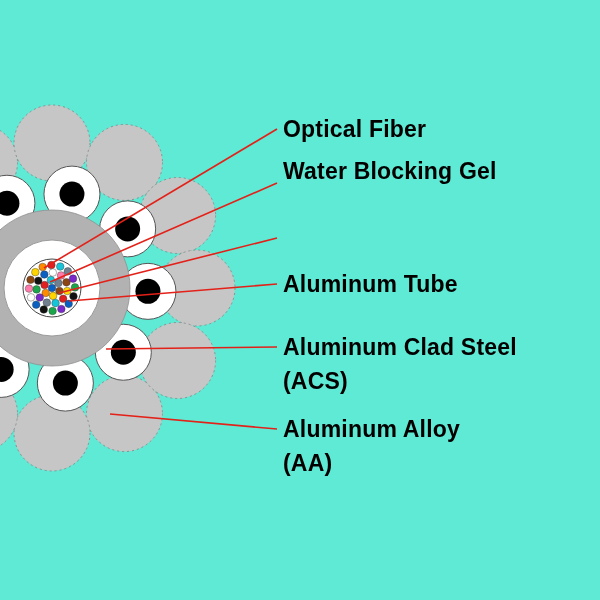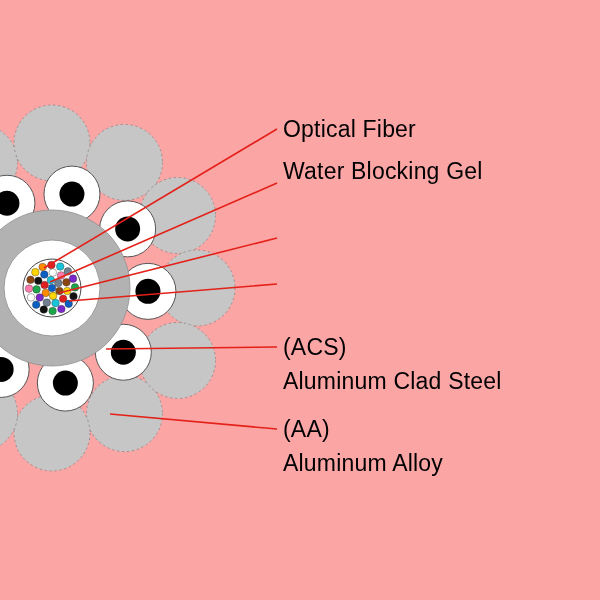--- a/index.html
+++ b/index.html
@@ -1,21 +1,22 @@
 <!DOCTYPE html>
 <html><head>
 <meta charset="utf-8">
 <style>
   html,body{margin:0;padding:0;background:#ffffff;}
   .stage{
     position:relative;
     width:600px;height:600px;
-    background:#fca5a5;
+    background:#5eead4;
     overflow:hidden;
     font-family:"Liberation Sans",sans-serif;
+    font-weight:bold;
   }
   #diagram{
     position:absolute;
     left:0;top:0;width:600px;height:600px;
   }
   .label{
     position:absolute;
     left:283px;
     color:#000000;
     font-size:23px;
@@ -103,24 +104,25 @@
       <line x1="277" y1="284" x2="69" y2="301" stroke="#e32119" stroke-width="1.6"></line>
       <line x1="277" y1="347" x2="106" y2="349" stroke="#e32119" stroke-width="1.6"></line>
       <line x1="277" y1="429" x2="110" y2="414" stroke="#e32119" stroke-width="1.6"></line>
     </svg>
 
   <div class="label" style="top:112px">Optical Fiber</div>
 
   <div class="label" style="top:154px">Water Blocking Gel</div>
 
 
+  <div class="label" style="top:267px">Aluminum Tube</div>
 
   <div class="label" style="top:330px">
+    <div>Aluminum Clad Steel</div>
     <div>(ACS)</div>
-    <div>Aluminum Clad Steel</div>
   </div>
 
   <div class="label" style="top:412px">
+    <div>Aluminum Alloy</div>
     <div>(AA)</div>
-    <div>Aluminum Alloy</div>
   </div>
 
 </div>
 
 </body></html>

